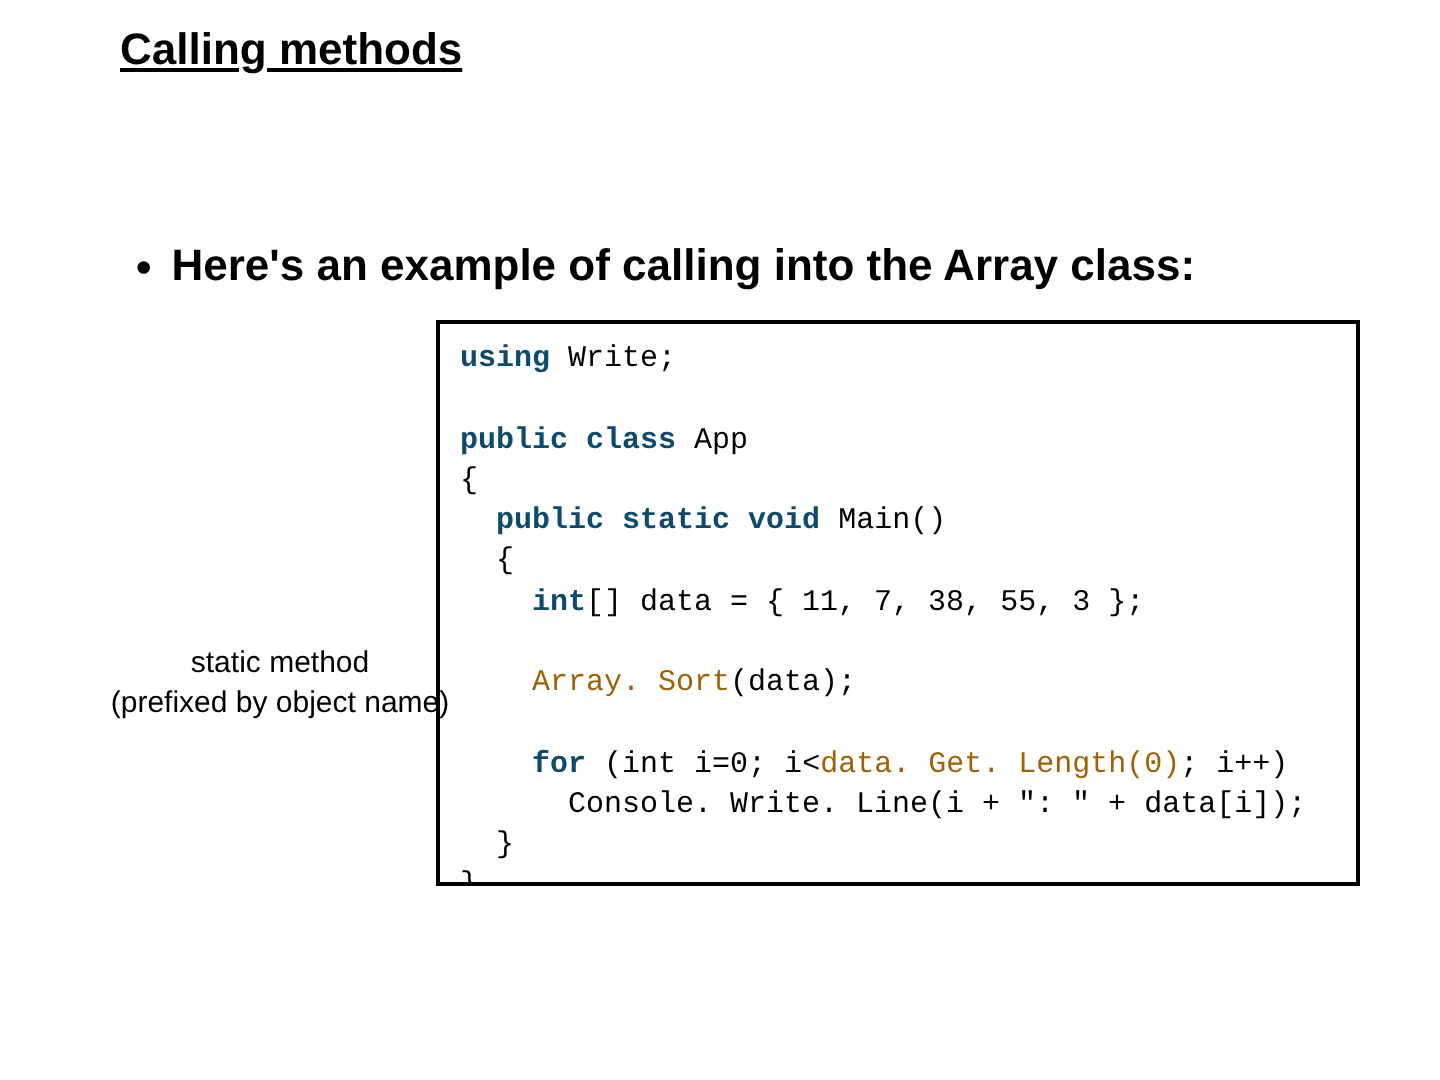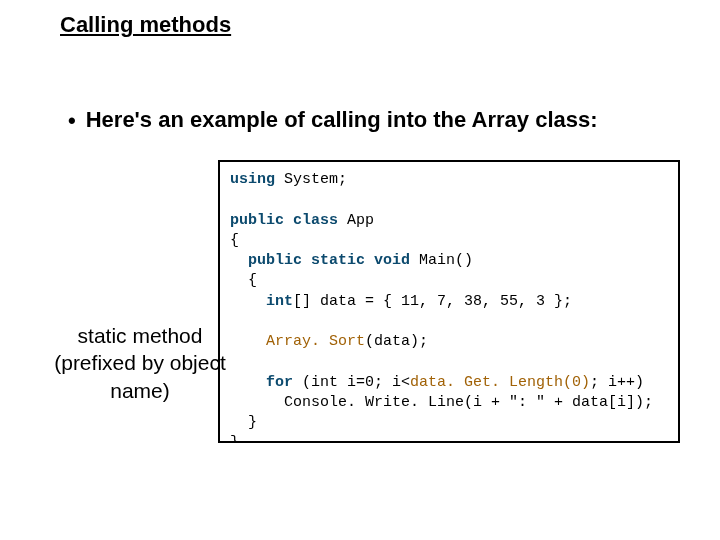--- a/index.html
+++ b/index.html
@@ -21,21 +21,21 @@
     position: absolute;
     left: 60px;
     top: 12px;
     font-size: 22px;
     font-weight: bold;
     text-decoration: underline;
   }
   .bullet-row {
     position: absolute;
     left: 68px;
-    top: 107px;
+    top: 120px;
     font-size: 22px;
     font-weight: bold;
   }
   .bullet-dot {
     display: inline-block;
     vertical-align: middle;
     font-size: 22px;
     margin-right: 10px;
   }
   .codebox {
@@ -57,38 +57,38 @@
     font-family: inherit;
     white-space: pre;
   }
   .kw { font-weight: bold; color: #0c4a6e; }
   .hl { color: #a16207; }
   .notes {
     position: absolute;
     left: 40px;
     top: 322px;
     width: 200px;
-    font-size: 21px;
+    font-size: 15px;
     line-height: 1.3;
   }
   .notes .c { text-align: center; }
 </style>
 </head>
 <body>
 
 <div class="slide">
 
   <div class="title">Calling methods</div>
 
   <div class="bullet-row">
     <span class="bullet-dot">•</span><span>Here's an example of calling into the Array class:</span>
   </div>
 
   <div class="codebox">
-<pre><span class="kw">using</span> <span>System;</span>
+<pre><span class="kw">using</span> <span>Write;</span>
 
 <span class="kw">public class</span> <span>App</span>
 <span>{</span>
   <span class="kw">public static void</span> <span>Main()</span>
   <span>{</span>
     <span class="kw">int</span><span>[] data = { 11, 7, 38, 55, 3 };</span>
 
     <span class="hl">Array. Sort</span><span>(data);</span>
 
     <span class="kw">for</span> <span>(int i=0; i&lt;</span><span class="hl">data. Get. Length(0)</span><span>; i++)</span>

